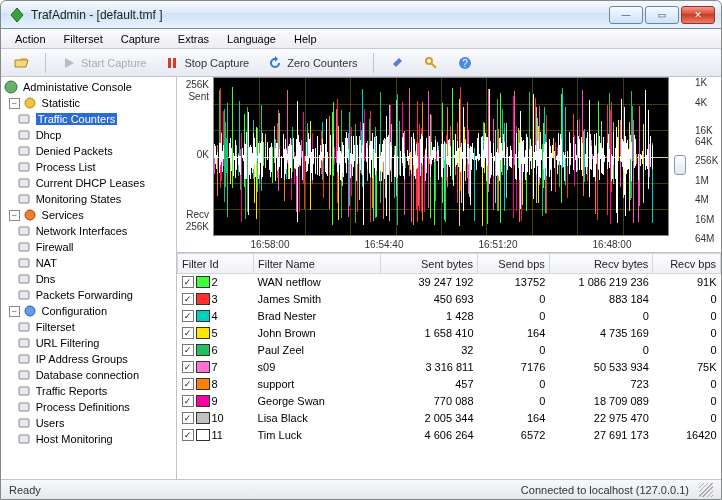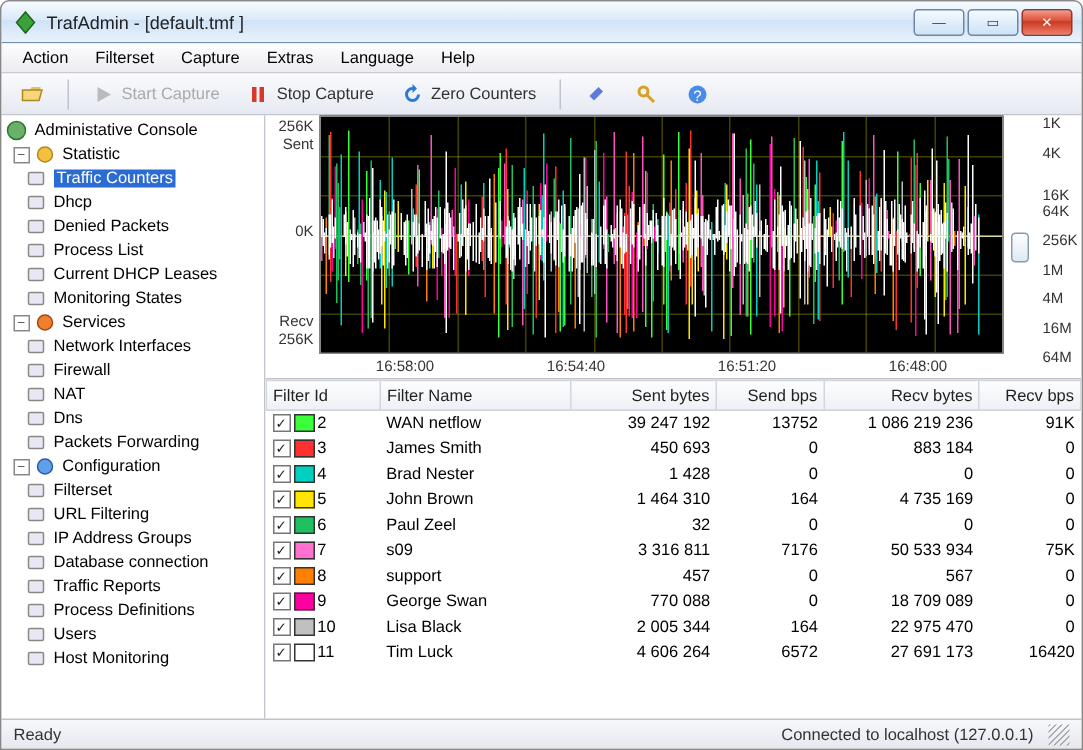--- a/index.html
+++ b/index.html
@@ -1566,21 +1566,21 @@
             </tr>
             <tr>
               <td class="l">
                 <span class="idcell">
                   <span class="ck">✓</span>
                   <span class="swatch" style="background:#ffe600"></span>
                   <span>5</span>
                 </span>
               </td>
               <td class="l">John Brown</td>
-              <td class="r">1 464 310</td>
+              <td class="r">1 658 410</td>
               <td class="r">164</td>
               <td class="r">4 735 169</td>
               <td class="r">0</td>
             </tr>
             <tr>
               <td class="l">
                 <span class="idcell">
                   <span class="ck">✓</span>
                   <span class="swatch" style="background:#20c060"></span>
                   <span>6</span>
@@ -1610,21 +1610,21 @@
               <td class="l">
                 <span class="idcell">
                   <span class="ck">✓</span>
                   <span class="swatch" style="background:#ff8000"></span>
                   <span>8</span>
                 </span>
               </td>
               <td class="l">support</td>
               <td class="r">457</td>
               <td class="r">0</td>
-              <td class="r">567</td>
+              <td class="r">723</td>
               <td class="r">0</td>
             </tr>
             <tr>
               <td class="l">
                 <span class="idcell">
                   <span class="ck">✓</span>
                   <span class="swatch" style="background:#ff00a0"></span>
                   <span>9</span>
                 </span>
               </td>

